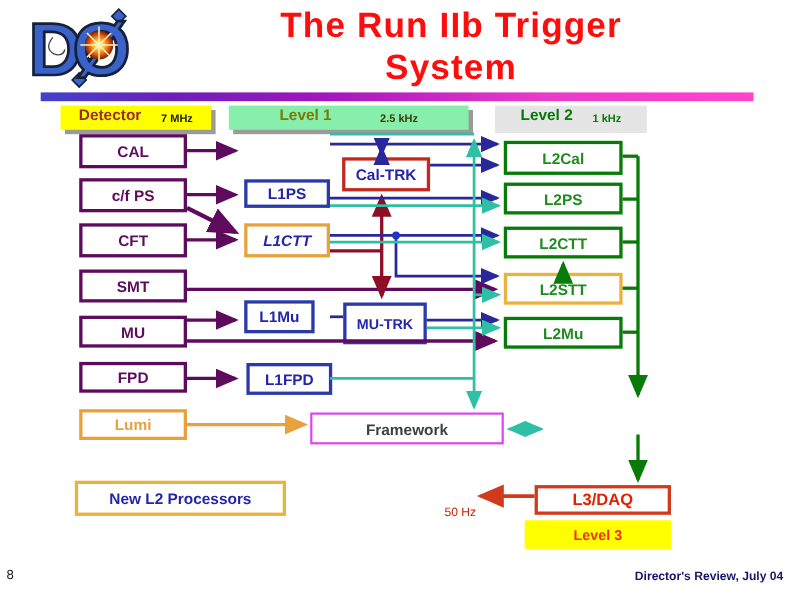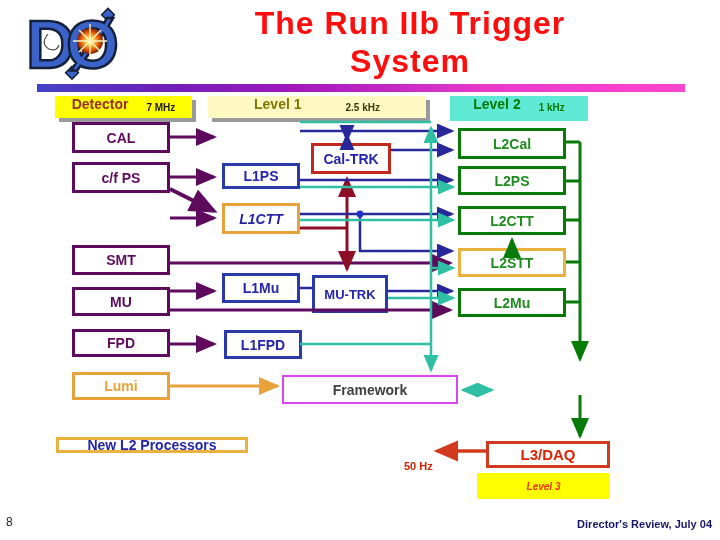--- a/index.html
+++ b/index.html
@@ -17,40 +17,40 @@
   #divider{
     left:37px;top:84px;width:648px;height:8px;
     background:linear-gradient(90deg,#4343C8 0%,#6A20B8 18%,#A316BE 40%,#E93ACA 70%,#FF44CE 100%);
   }
   
   .hdr{display:flex;align-items:baseline;justify-content:center;gap:18px;font-weight:bold;}
   .hdr .lab{font-size:14px;}
   .hdr .rate{font-size:10px;position:relative;top:2px;}
   #hdr-detector{left:55px;top:96px;width:137px;height:22px;background:#FFFF00;box-shadow:4px 4px 0 #9a9a9a;color:#9B2C2C;}
   #hdr-detector .rate{color:#1a1a1a;}
-  #hdr-level1{left:208px;top:96px;width:218px;height:22px;background:#fef9c3;box-shadow:4px 4px 0 #9a9a9a;color:#7A7A00;}
+  #hdr-level1{left:208px;top:96px;width:218px;height:22px;background:#86efac;box-shadow:4px 4px 0 #9a9a9a;color:#7A7A00;}
   #hdr-level1 .rate{color:#3a3a00;}
-  #hdr-level2{left:450px;top:96px;width:138px;height:25px;background:#5eead4;color:#067806;}
+  #hdr-level2{left:450px;top:96px;width:138px;height:25px;background:#e5e5e5;color:#067806;}
   #hdr-level2 .rate{color:#067806;}
   
   .node{
     display:flex;align-items:center;justify-content:center;
     background:#ffffff;font-weight:bold;font-size:14px;box-sizing:border-box;
   }
   .b-purple{border:3px solid #5E0B5E;color:#5E0B5E;}
   .b-red{border:3px solid #C3281E;color:#2424AC;}
   .b-blue{border:3px solid #2A3AA8;color:#2424AC;}
   .b-gold{border:3px solid #E8A23C;color:#2424AC;font-style:italic;}
   .b-green{border:3px solid #077A07;color:#1E8C1E;}
   .b-goldgreen{border:3px solid #E8B23C;color:#1E8C1E;}
   .b-teal{border:2px solid #d946ef;color:#404040;}
   .b-orange{border:3px solid #E8A23C;color:#E8A23C;}
   .b-goldnavy{border:3px solid #E8B23C;color:#2424AC;}
   .b-redorange{border:3px solid #D23A1E;color:#E02000;font-size:15px;}
-  .fill-yellow{background:#FFFF00;border:none;color:#F03010;font-size:10px;font-style:italic;}
+  .fill-yellow{background:#FFFF00;border:none;color:#F03010;font-size:13px;}
   
   #wires{left:0;top:0;width:720px;height:540px;pointer-events:none;}
   #footer-credit{right:8px;top:518px;color:#16166B;font-size:11px;font-weight:bold;}
   #page-number{left:6px;top:515px;color:#222222;font-size:12px;}
 </style>
 </head>
 <body>
 
 <div id="stage">
 
@@ -96,43 +96,44 @@
     <span class="lab">Level 1</span>
     <span class="rate" style="margin-left:26px">2.5 kHz</span>
   </div>
   <div id="hdr-level2" class="abs hdr">
     <span class="lab">Level 2</span>
     <span class="rate">1 kHz</span>
   </div>
 
   <div class="abs node b-purple" style="left:72px;top:122px;width:98px;height:31px">CAL</div>
   <div class="abs node b-purple" style="left:72px;top:162px;width:98px;height:31px">c/f PS</div>
+  <div class="abs node b-purple" style="left:72px;top:203px;width:98px;height:31px">CFT</div>
   <div class="abs node b-purple" style="left:72px;top:245px;width:98px;height:30px">SMT</div>
   <div class="abs node b-purple" style="left:72px;top:287px;width:98px;height:29px">MU</div>
   <div class="abs node b-purple" style="left:72px;top:329px;width:98px;height:28px">FPD</div>
   <div class="abs node b-orange" style="left:72px;top:372px;width:98px;height:28px">Lumi</div>
 
   <div class="abs node b-blue" style="left:222px;top:163px;width:78px;height:26px">L1PS</div>
   <div class="abs node b-gold" style="left:222px;top:203px;width:78px;height:31px">L1CTT</div>
-  <div class="abs node b-blue" style="left:222px;top:273px;width:78px;height:30px">L1Mu</div>
+  <div class="abs node b-blue" style="left:222px;top:273px;width:64px;height:30px">L1Mu</div>
   <div class="abs node b-blue" style="left:224px;top:330px;width:78px;height:29px">L1FPD</div>
   <div class="abs node b-red" style="left:311px;top:143px;width:80px;height:31px">Cal-TRK</div>
   <div class="abs node b-blue" style="left:312px;top:275px;width:76px;height:38px;font-size:13px">MU-TRK</div>
 
   <div class="abs node b-green" style="left:458px;top:128px;width:108px;height:31px">L2Cal</div>
   <div class="abs node b-green" style="left:458px;top:166px;width:108px;height:29px">L2PS</div>
   <div class="abs node b-green" style="left:458px;top:206px;width:108px;height:29px">L2CTT</div>
   <div class="abs node b-goldgreen" style="left:458px;top:248px;width:108px;height:29px">L2STT</div>
   <div class="abs node b-green" style="left:458px;top:288px;width:108px;height:29px">L2Mu</div>
 
   <div class="abs node b-teal" style="left:282px;top:375px;width:176px;height:29px">Framework</div>
-  <div class="abs node b-goldnavy" style="left:56px;top:437px;width:192px;height:16px">New L2 Processors</div>
+  <div class="abs node b-goldnavy" style="left:68px;top:437px;width:192px;height:32px">New L2 Processors</div>
   <div class="abs node b-redorange" style="left:486px;top:441px;width:124px;height:27px">L3/DAQ</div>
   <div class="abs node fill-yellow" style="left:477px;top:473px;width:133px;height:26px">Level 3</div>
-  <div class="abs" style="left:404px;top:460px;width:44px;color:#D02000;font-size:11px;font-weight:bold;">50 Hz</div>
+  <div class="abs" style="left:404px;top:460px;width:44px;color:#D02000;font-size:11px;font-weight:normal;">50 Hz</div>
 
   <svg id="wires" class="abs" viewBox="0 0 720 540">
     <defs>
       <marker id="a-purple" markerWidth="8" markerHeight="8" refX="6" refY="3" orient="auto">
           <path d="M0,0 L7,3 L0,6 Z" fill="#5E0B5E"></path>
         </marker>
       <marker id="a-navy" markerWidth="8" markerHeight="8" refX="6" refY="3" orient="auto">
           <path d="M0,0 L7,3 L0,6 Z" fill="#28289B"></path>
         </marker>
       <marker id="a-navy-rev" markerWidth="8" markerHeight="8" refX="1" refY="3" orient="auto">

